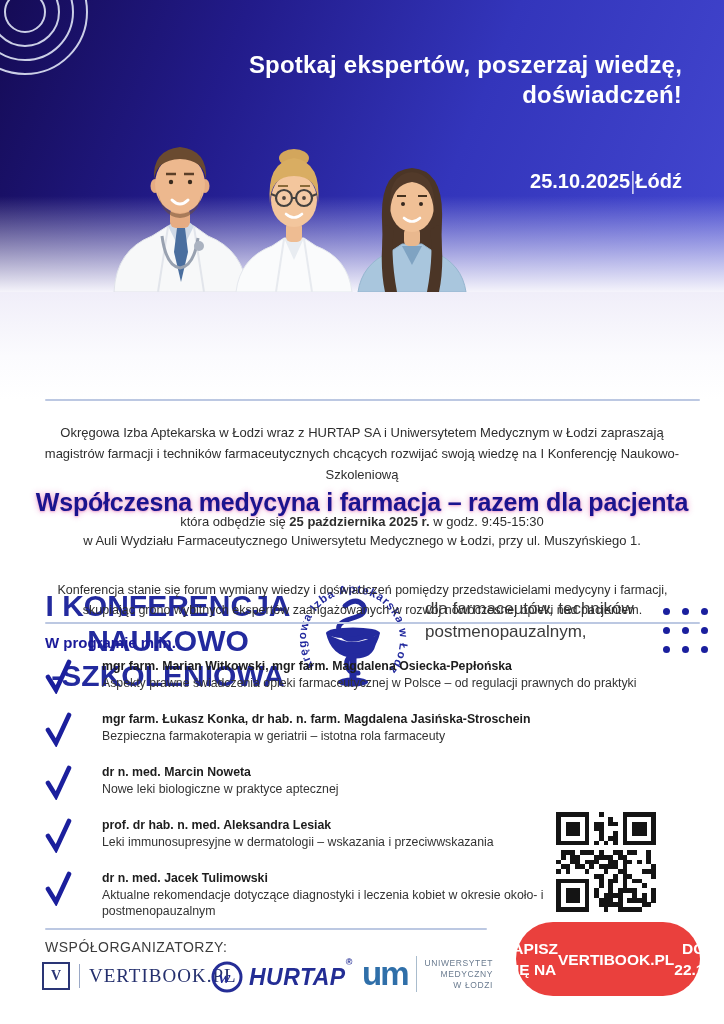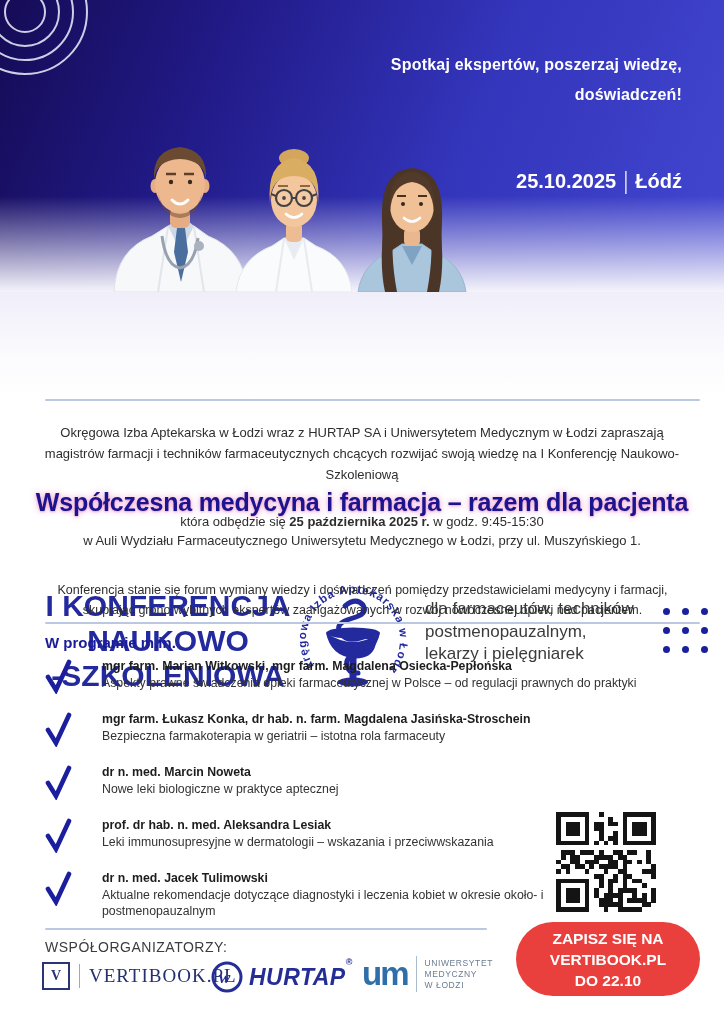--- a/index.html
+++ b/index.html
@@ -5,29 +5,29 @@
   html,body{margin:0;padding:0;background:#9a9aa6;}
   .page{position:relative;width:724px;height:1024px;background:#ffffff;overflow:hidden;
         font-family:"Liberation Sans", sans-serif; margin:0 auto;}
   
   .hero{position:absolute;left:0;top:0;width:724px;height:292px;
         background:linear-gradient(112deg,#150b55 0%,#221b8a 30%,#3335bb 62%,#4347d0 100%);}
   .hero-fade{position:absolute;left:0;top:196px;width:724px;height:96px;
         background:linear-gradient(180deg,rgba(243,242,250,0) 0%,rgba(243,242,250,.55) 55%,#f5f4fb 100%);}
   .rings{position:absolute;left:-45px;top:-58px;}
   .headline{position:absolute;right:42px;top:50px;width:520px;text-align:right;
-        color:#ffffff;font-weight:bold;font-size:16px;line-height:30px;letter-spacing:.2px;}
+        color:#ffffff;font-weight:bold;font-size:24px;line-height:30px;letter-spacing:.2px;}
   .badge{position:absolute;left:26px;top:139px;width:148px;height:148px;border-radius:50%;
         background:#e3302e;box-shadow:0 5px 14px rgba(10,5,50,.35);
         display:flex;flex-direction:column;align-items:center;justify-content:center;color:#fff;}
   .badge::before{content:"";position:absolute;inset:7px;border:2px dotted rgba(255,255,255,.95);border-radius:50%;}
   .badge .pts{font-size:25px;font-weight:bold;letter-spacing:.5px;}
   .badge .sub{font-size:10px;font-weight:bold;letter-spacing:.4px;line-height:13px;margin-top:2px;}
   .date-row{position:absolute;right:42px;top:170px;color:#fff;font-size:20px;font-weight:bold;
-        display:flex;align-items:center;gap:7px;}
+        display:flex;align-items:center;gap:0;}
   .date-row .sep{font-weight:400;opacity:.75;transform:scaleY(1.15);}
   .people{position:absolute;left:102px;top:124px;}
   
   .title-row{position:absolute;left:0;top:292px;width:724px;height:108px;
         background:linear-gradient(180deg,#f0eef9 0%,#fbfbfe 60%,#ffffff 100%);}
   .conf-name{position:absolute;left:36px;top:296px;width:264px;text-align:center;
         color:#232a9e;font-weight:bold;font-size:30px;line-height:35px;letter-spacing:0;}
   .oia-logo{position:absolute;left:288px;top:284px;}
   .audience{position:absolute;left:425px;top:306px;color:#3b3b3b;font-size:17px;line-height:22.5px;}
   .dots-grid{position:absolute;left:663px;top:316px;display:grid;
@@ -61,28 +61,28 @@
   
   .coorg{position:absolute;left:45px;top:939px;color:#3c3c3c;font-size:14px;letter-spacing:.5px;}
   .logo-vertibook{position:absolute;left:42px;top:962px;display:flex;align-items:center;gap:9px;}
   .v-box{width:24px;height:24px;border:2px solid #2a3575;display:flex;align-items:center;justify-content:center;
         font-family:"Liberation Serif",serif;font-size:14px;font-weight:bold;color:#2a3575;}
   .v-sep{width:1px;height:24px;background:#9aa8c6;}
   .v-text{font-family:"Liberation Serif",serif;font-size:19px;color:#25306e;letter-spacing:1px;}
   .logo-hurtap{position:absolute;left:210px;top:960px;display:flex;align-items:center;gap:5px;}
   .h-text{font-size:23px;font-style:italic;font-weight:bold;color:#232d94;letter-spacing:.5px;}
   .h-reg{font-size:9px;color:#232d94;vertical-align:top;position:relative;top:-7px;font-style:normal;}
-  .logo-um{position:absolute;left:362px;top:956px;display:flex;align-items:center;gap:8px;}
+  .logo-um{position:absolute;left:362px;top:956px;display:flex;align-items:center;gap:8px;text-align:right;}
   .um-mark{font-size:33px;font-weight:bold;color:#2f6fa9;letter-spacing:-2px;line-height:36px;}
   .um-sep{width:1px;height:36px;background:#a9bccd;}
   .um-lines{font-size:8.5px;color:#6b7c90;letter-spacing:.6px;line-height:11px;}
   .cta{position:absolute;left:516px;top:922px;width:184px;height:74px;border-radius:38px;
         background:#ea403d;border:none;cursor:pointer;color:#fff;font-family:inherit;
         font-size:15.5px;font-weight:bold;line-height:21px;text-align:center;
-        display:flex;flex-direction:column;align-items:center;justify-content:center;}
+        display:flex;flex-direction:row;align-items:center;justify-content:center;}
 </style>
 </head>
 <body>
 
 <div class="page">
 
   <div class="hero">
     <svg class="rings" width="160" height="160" viewBox="0 0 160 160">
       <g fill="none" stroke="#dfe4f5" stroke-width="2" opacity=".9">
         <circle cx="70" cy="70" r="20"></circle>
@@ -177,21 +177,20 @@
         <ellipse cx="65" cy="57" rx="27" ry="5.5"></ellipse>
         <path d="M38,57 Q43,80 65,82 Q87,80 92,57 Q78,66 65,66 Q52,66 38,57 Z"></path>
         <rect x="61.5" y="80" width="7" height="24"></rect>
         <ellipse cx="65" cy="106" rx="15" ry="4.5"></ellipse>
         <path d="M57,30 Q68,21 75,29 Q80,37 68,41 L59,44 Q46,49 53,58 Q59,66 72,62 Q88,57 85,69 Q82,80 68,80 Q57,80 59,90 Q61,98 70,97" fill="none" stroke="#232a9e" stroke-width="5" stroke-linecap="round"></path>
       </g>
     </svg>
     <div class="audience">
       <div>dla farmaceutów, techników</div>
       <div>postmenopauzalnym,</div>
-      <div>lekarzy i pielęgniarek</div>
     </div>
     <div class="dots-grid">
       <i></i>
         <i></i>
         <i></i>
         <i></i>
         <i></i>
         <i></i>
         <i></i>
         <i></i>

